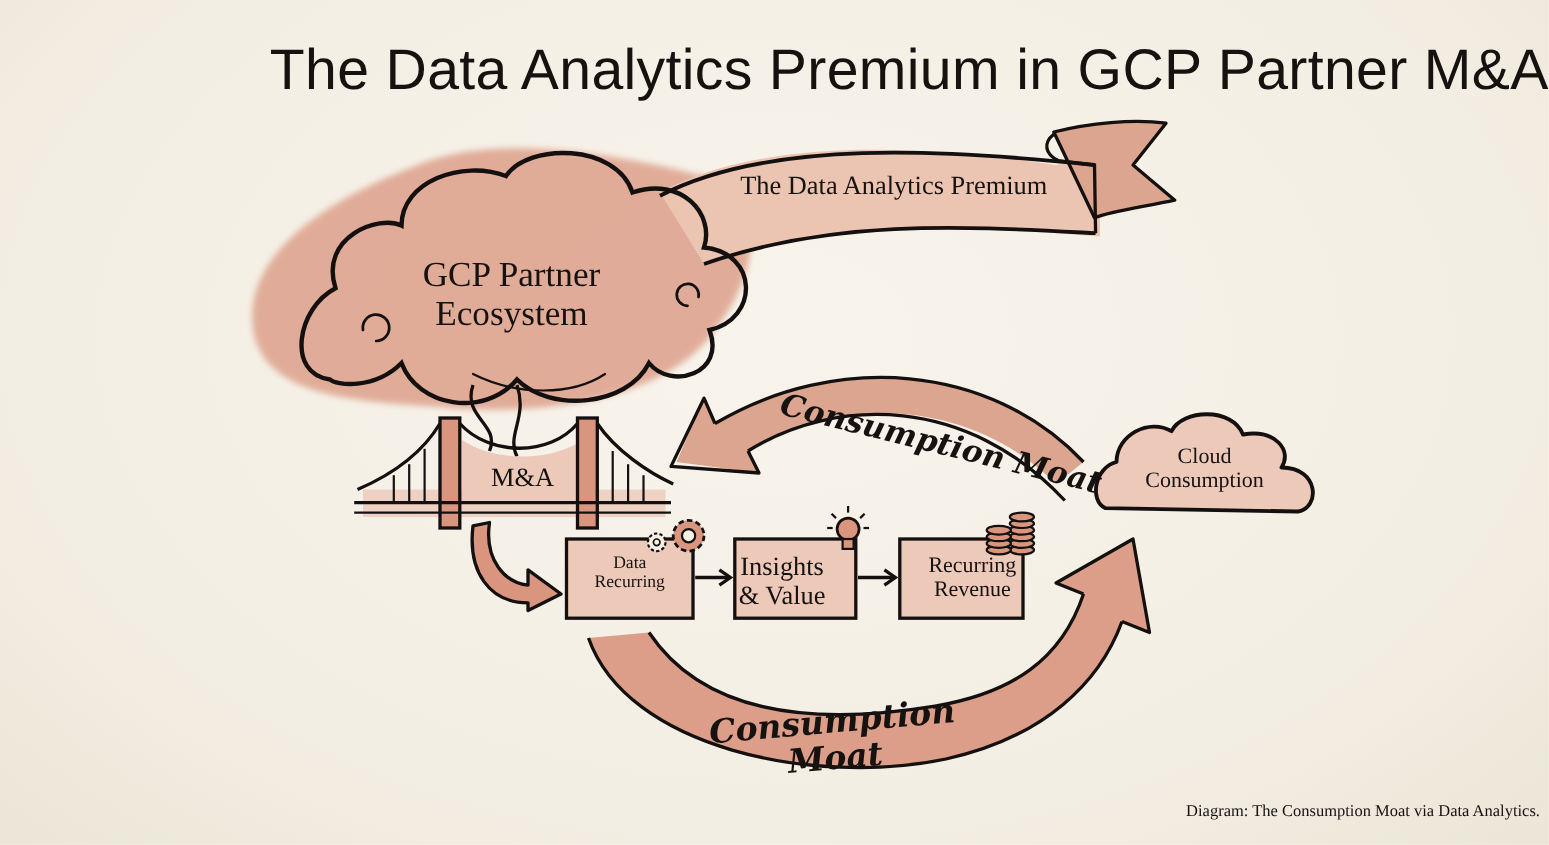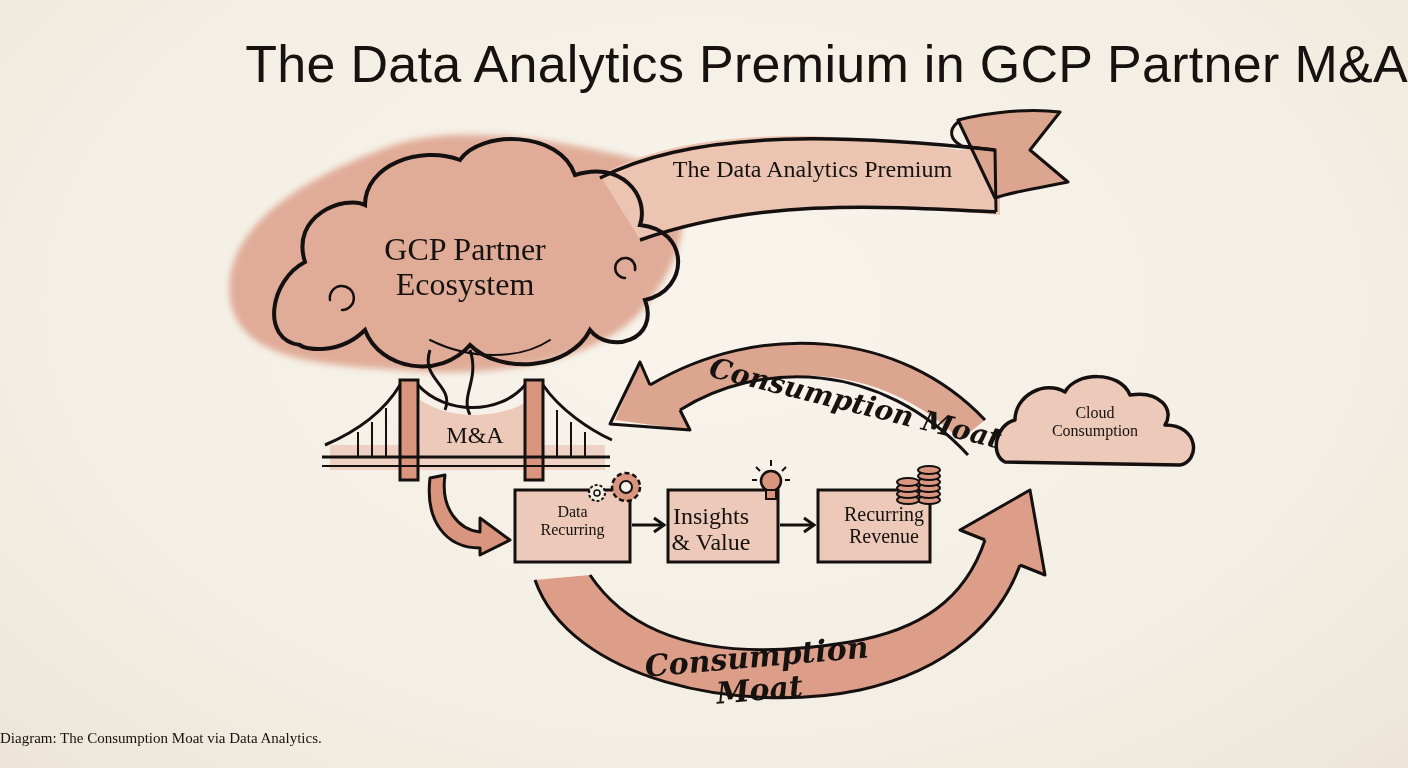--- a/index.html
+++ b/index.html
@@ -10,21 +10,21 @@
     color:#161210;
   }
   .abs { position:absolute; }
   #main-title {
     left:0; top:34px; width:1408px; text-align:right;
     font-family: Liberation Sans, sans-serif; font-size:52px; letter-spacing:0.3px;
   }
   svg#art { position:absolute; left:0; top:0; }
   .lbl { position:absolute; text-align:center; line-height:1.1; font-family:"Liberation Serif", serif; }
   .script { font-family:"DejaVu Serif", serif; font-style:italic; font-weight:bold; }
-  #caption { left:0; width:1400px; top:730px; text-align:left; font-size:15px; font-family:"Liberation Serif", serif; }
+  #caption { left:0; width:1400px; top:730px; text-align:right; font-size:15px; font-family:"Liberation Serif", serif; }
 </style>
 </head>
 <body>
 
 <div id="main-title" class="abs">The Data Analytics Premium in GCP Partner M&amp;A</div>
 
 <svg id="art" width="1408" height="768" viewBox="0 0 1408 768">
   <defs>
     <filter id="soft">
         <feGaussianBlur stdDeviation="3"></feGaussianBlur>
@@ -154,21 +154,21 @@
 </div>
 <div class="lbl" style="left:668px;top:503px;width:86px;font-size:24px;">
   <div>Insights</div>
   <div>&amp; Value</div>
 </div>
 <div class="lbl" style="left:818px;top:503px;width:132px;font-size:20px;">
   <div>Recurring</div>
   <div>Revenue</div>
 </div>
 
-<div class="lbl" style="left:1010px;top:404px;width:170px;font-size:16px;">
+<div class="lbl" style="left:1010px;top:404px;width:170px;font-size:20px;">
   <div>Cloud</div>
   <div>Consumption</div>
 </div>
 
 <div class="lbl script" style="left:700px;top:350px;width:320px;font-size:28px;transform:rotate(14deg);transform-origin:left center;">Consumption Moat</div>
 
 <div class="lbl script" style="left:598px;top:640px;width:320px;font-size:30px;transform:rotate(-5deg);">Consumption Moat</div>
 
 <div id="caption" class="abs">Diagram: The Consumption Moat via Data Analytics.</div>
 

